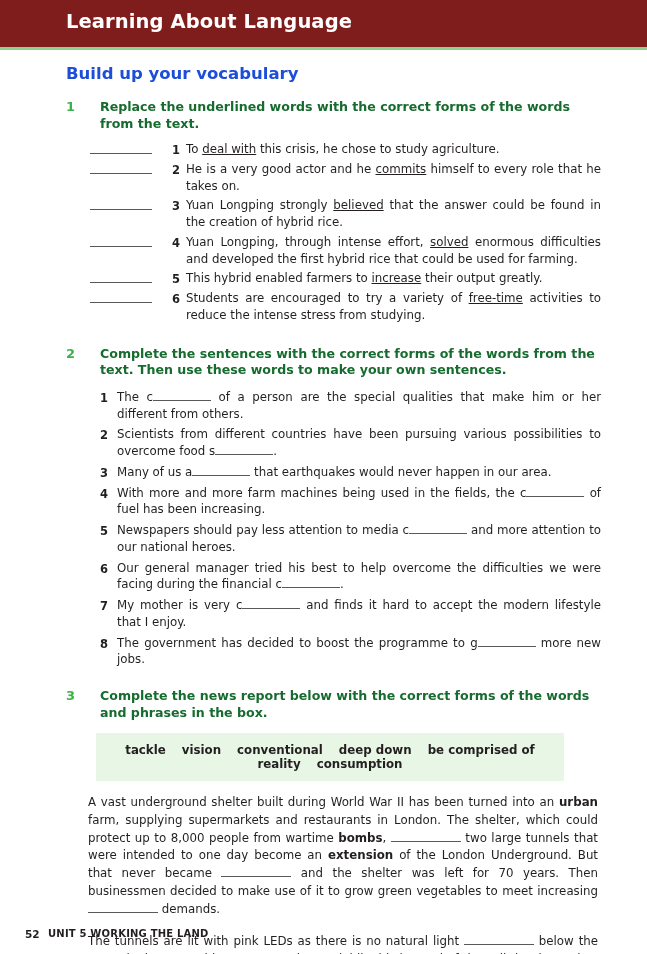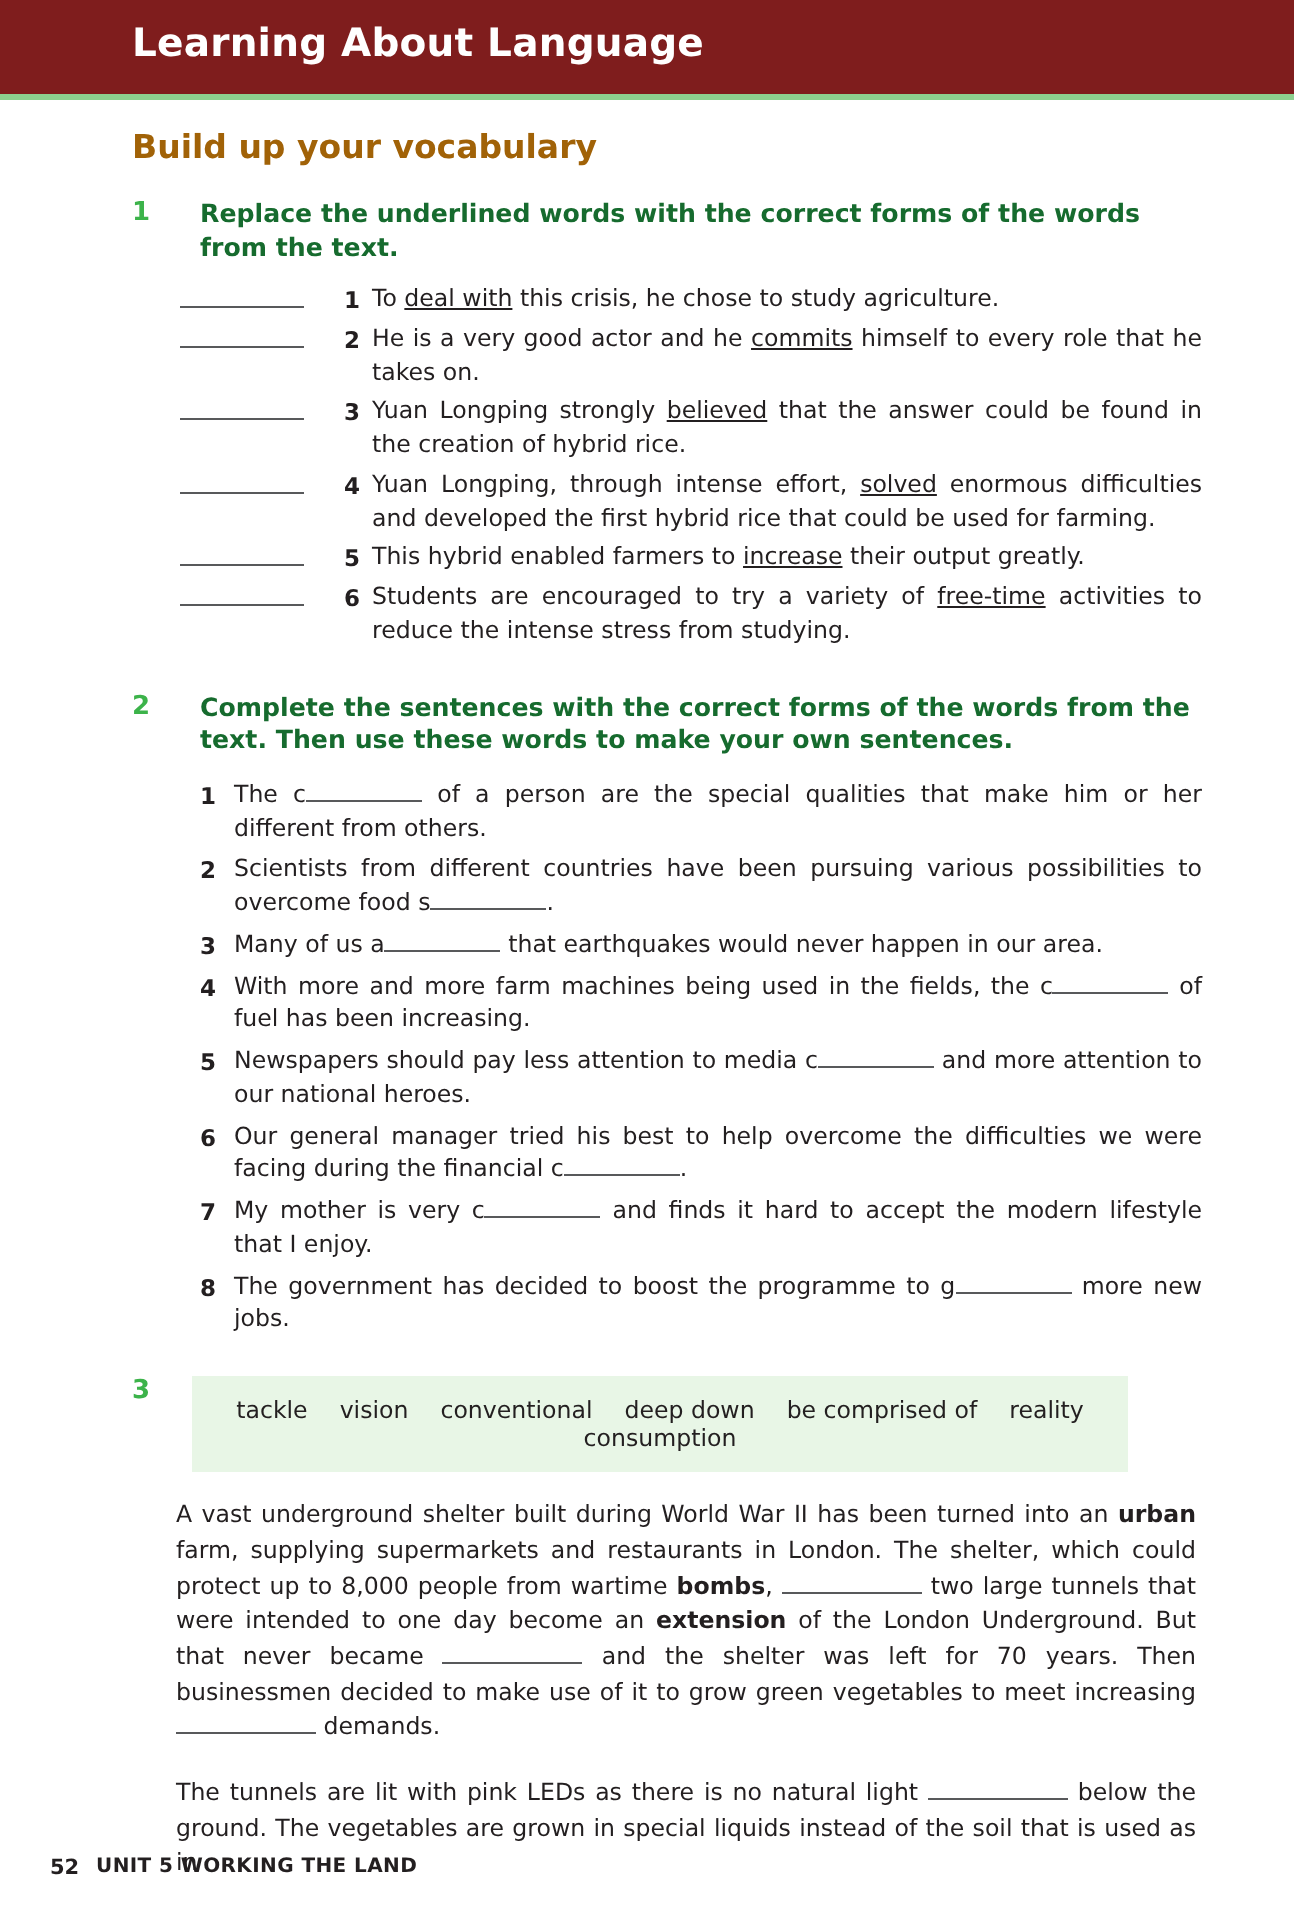--- a/index.html
+++ b/index.html
@@ -49,21 +49,21 @@
     position: absolute;
     left: 0;
     top: 50px;
     width: 647px;
   }
 
   .section-title {
     margin: 14px 0 0 66px;
     font-size: 16.5px;
     font-weight: bold;
-    color: #a16207;
+    color: #1d4ed8;
   }
 
   
   .task {
     position: relative;
     margin: 16px 0 0 0;
     padding-left: 88px;
     padding-right: 46px;
   }
   .task-num {
@@ -147,21 +147,21 @@
   
   .wordbox {
     margin: 12px 0 0 96px;
     width: 468px;
     background: #e8f6e6;
     padding: 10px 14px;
     box-sizing: border-box;
   }
   .wordbox-inner {
     font-size: 11.8px;
-    font-weight: normal;
+    font-weight: bold;
     color: #231f20;
     display: flex;
     flex-wrap: wrap;
     gap: 0 16px;
     justify-content: center;
   }
 
   .para {
     margin: 13px 0 0 88px;
     width: 510px;
@@ -297,20 +297,21 @@
       <div class="ex2-row">
         <div class="item-num">8</div>
         <div class="item-text"><span>The government has decided to boost the programme to g</span><span class="gap gap-m"></span><span> more new jobs.</span></div>
       </div>
 
     </div>
   </div>
 
   <div class="task" style="margin-top:20px;">
     <div class="task-num">3</div>
+    <div class="task-instr">Complete the news report below with the correct forms of the words and phrases in the box.</div>
   </div>
 
   <div class="wordbox">
     <div class="wordbox-inner">
       <span>tackle</span>
       <span>vision</span>
       <span>conventional</span>
       <span>deep down</span>
       <span>be comprised of</span>
       <span>reality</span>

